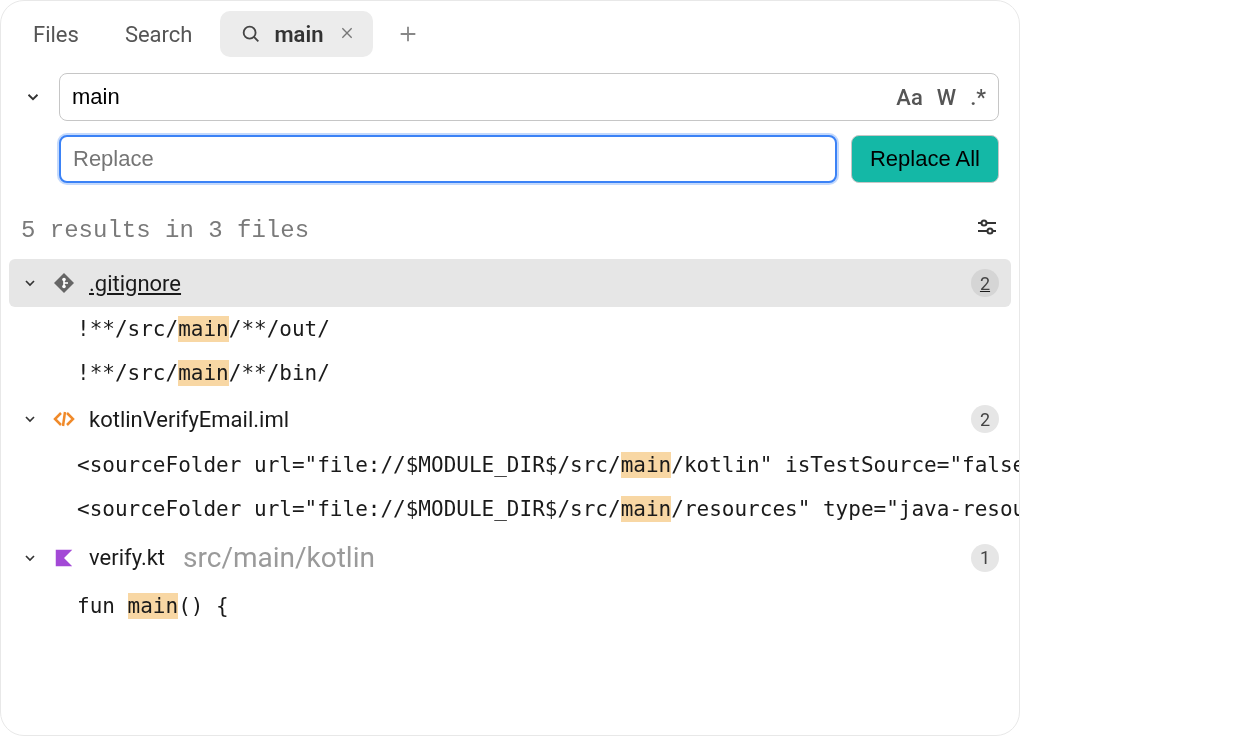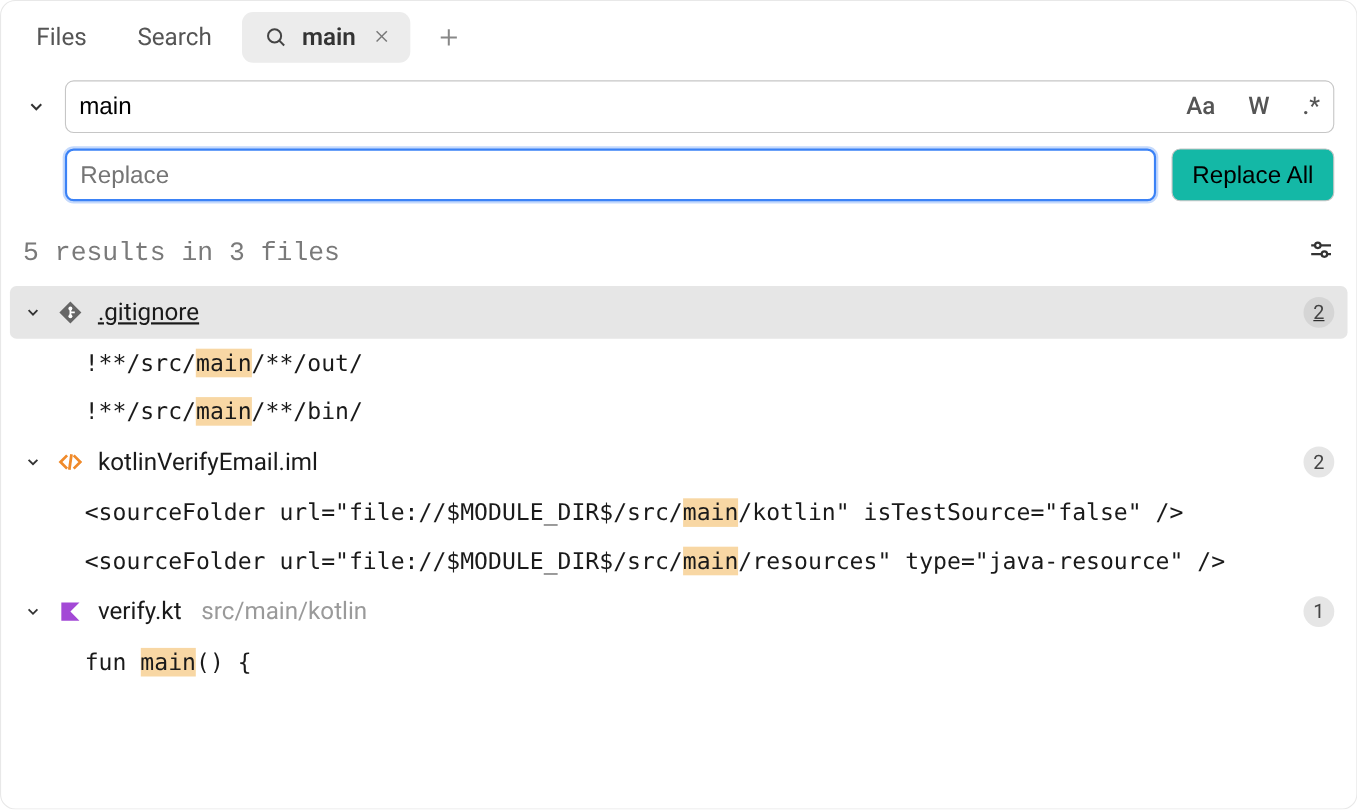--- a/index.html
+++ b/index.html
@@ -3,24 +3,24 @@
 <meta charset="utf-8">
 <style>
   * { box-sizing: border-box; margin: 0; padding: 0; }
   body {
     font-family: -apple-system, BlinkMacSystemFont, "Segoe UI", Roboto, sans-serif;
     background: #fff;
     font-size: 21px;
     color: #1a1a1a;
   }
   .container {
-    width: 1234px;
+    width: 1020px;
     height: 736px;
     border: 1px solid #e8e8e8;
-    border-radius: 14px;
+    border-radius: 24px;
     overflow: hidden;
     background: #fff;
   }
   
   .tabs {
     display: flex;
     align-items: center;
     padding: 10px 14px 0 14px;
     gap: 10px;
   }
@@ -78,21 +78,21 @@
   }
   .search-input-wrap input {
     flex: 1;
     border: none;
     outline: none;
     font-size: 22px;
     background: transparent;
   }
   .input-options {
     display: flex;
-    gap: 30px;
+    gap: 14px;
     color: #555;
     font-size: 22px;
     font-weight: 500;
     text-align: right;
   }
   .input-options span { cursor: pointer; }
   .replace-input-wrap {
     flex: 1;
     display: flex;
     align-items: center;
@@ -158,21 +158,21 @@
   }
   .group-header.selected {
     background: #e6e6e6;
     border-radius: 6px;
     margin: 0 8px;
     padding: 10px 12px;
     text-decoration: underline;
   }
   .group-header.selected .count-badge { background: #d5d5d5; }
   .file-name { font-size: 22px; }
-  .file-path { color: #9a9a9a; font-size: 22px; margin-left: 6px; }
+  .file-path { color: #9a9a9a; font-size: 28px; margin-left: 6px; }
   .chevron {
     width: 18px;
     display: flex;
     justify-content: center;
   }
   .icon-box {
     width: 26px;
     height: 26px;
     display: flex;
     align-items: center;

